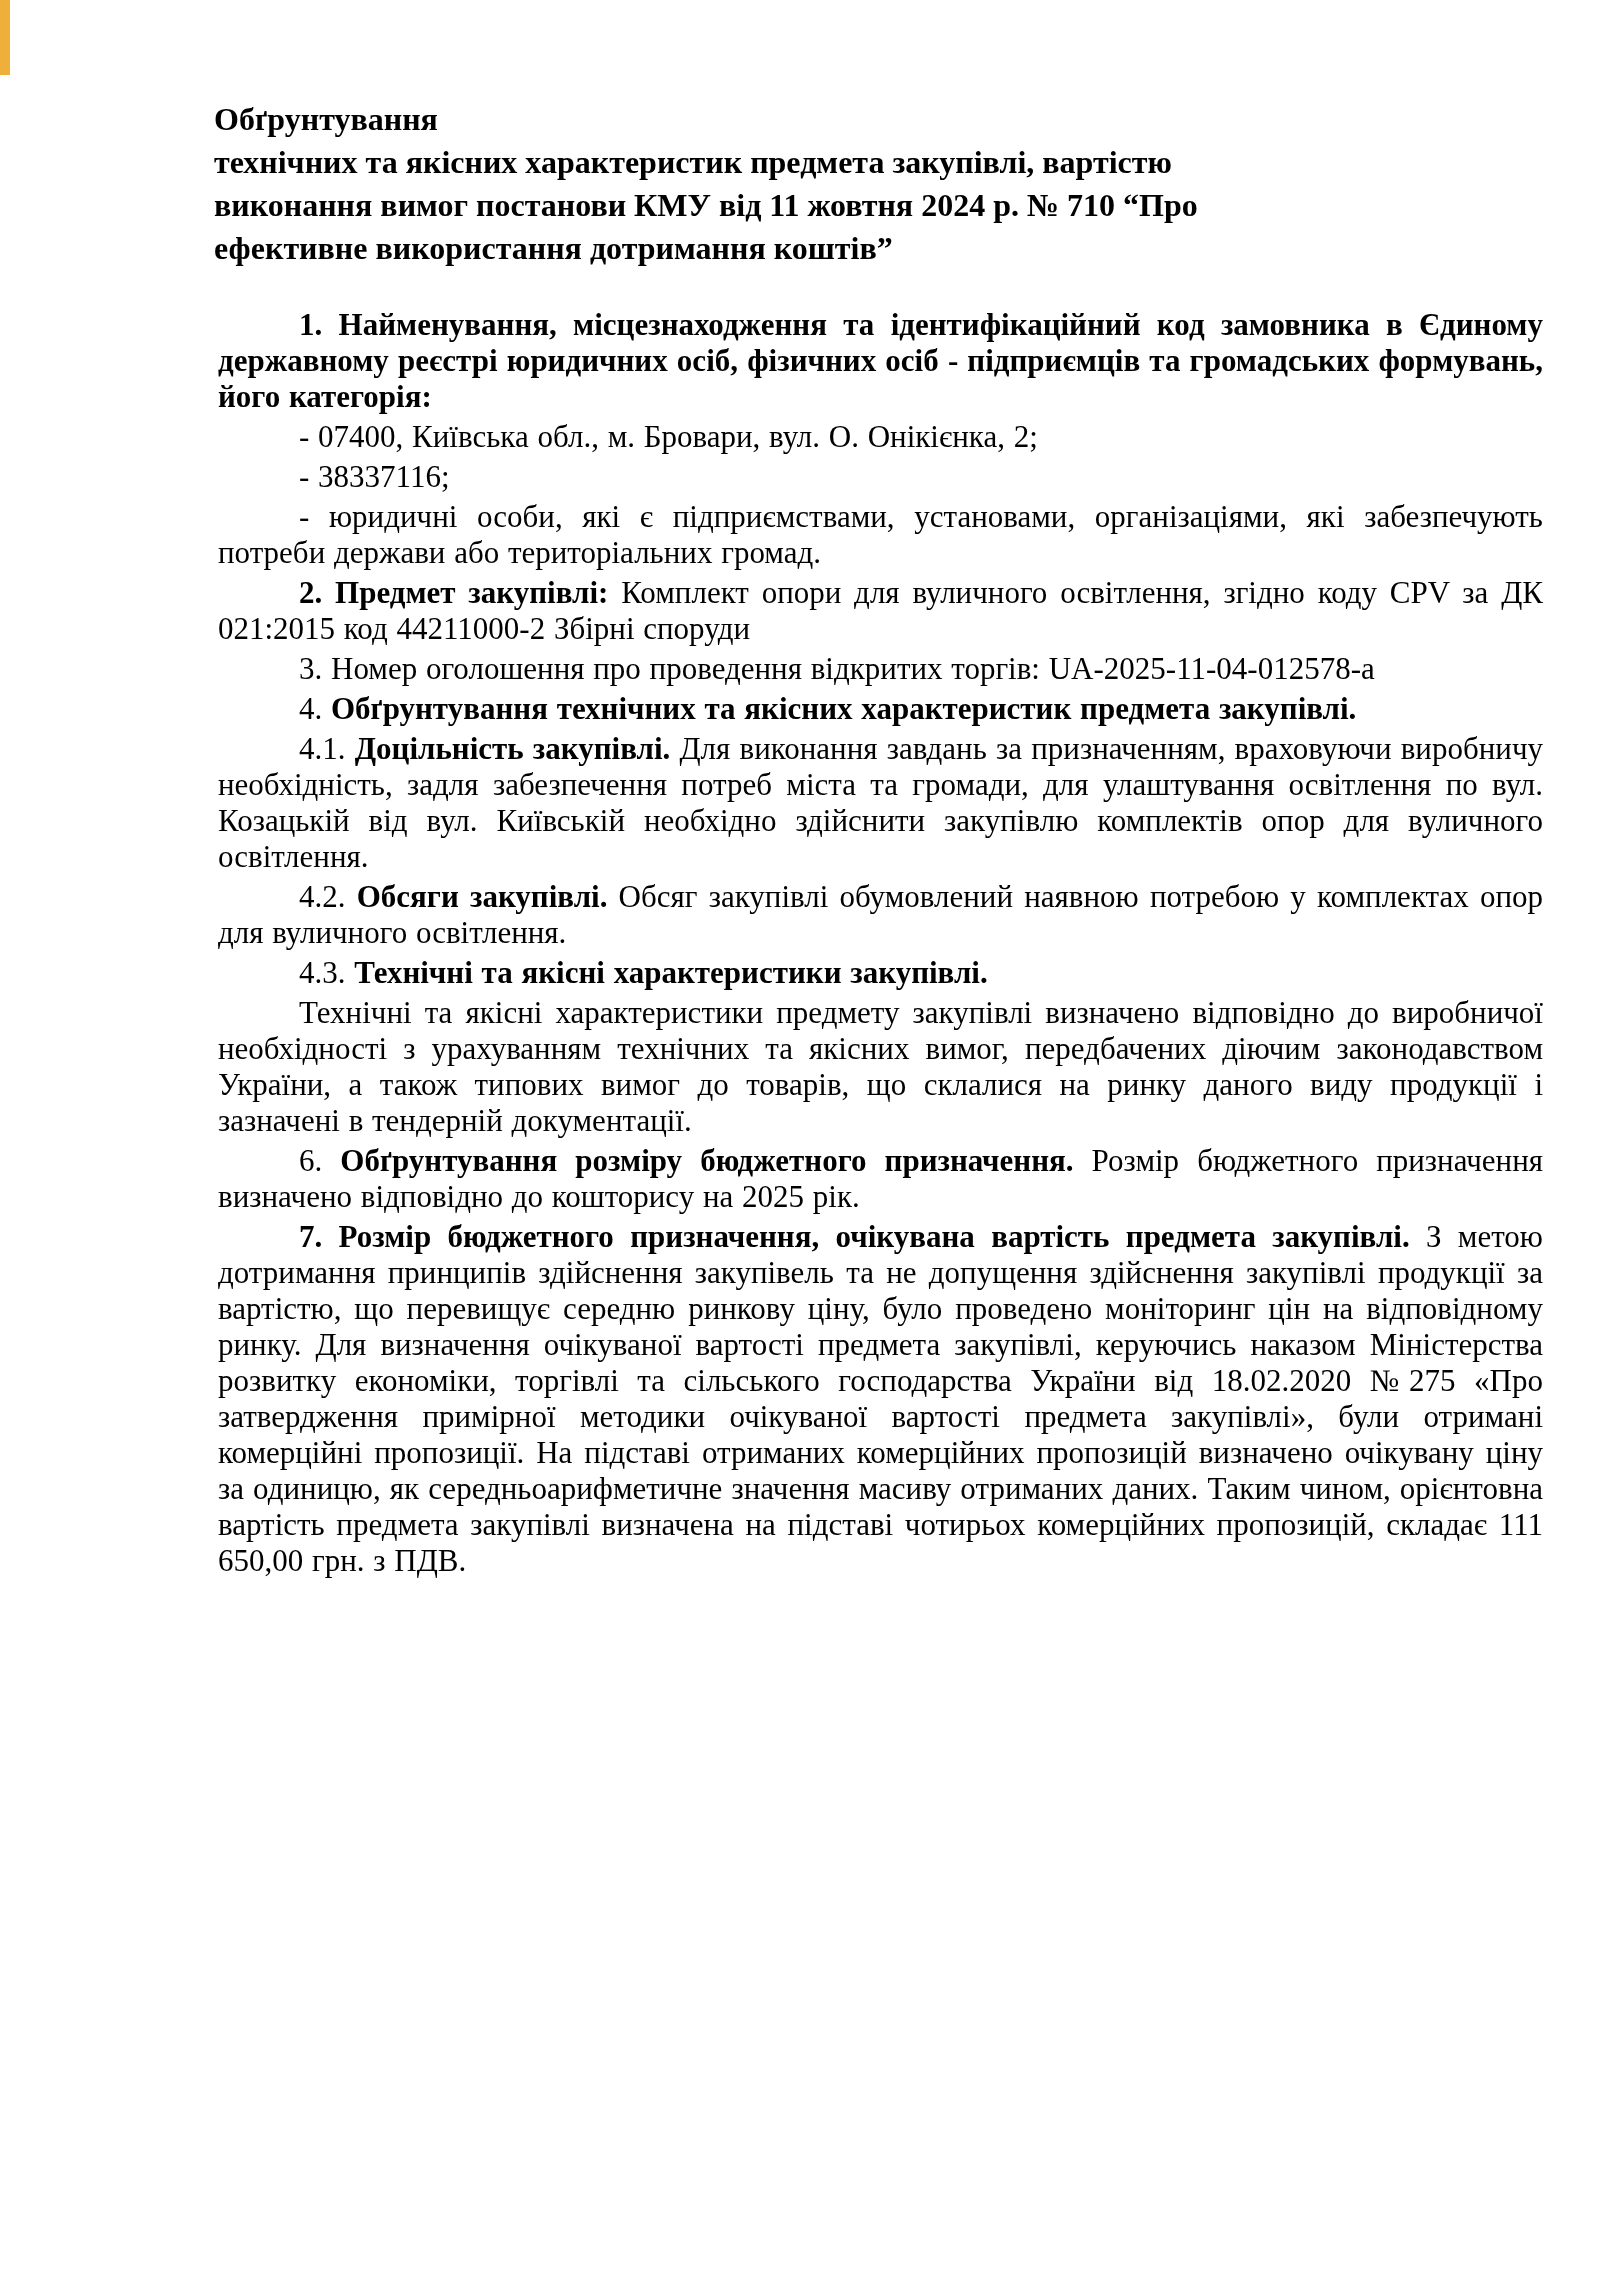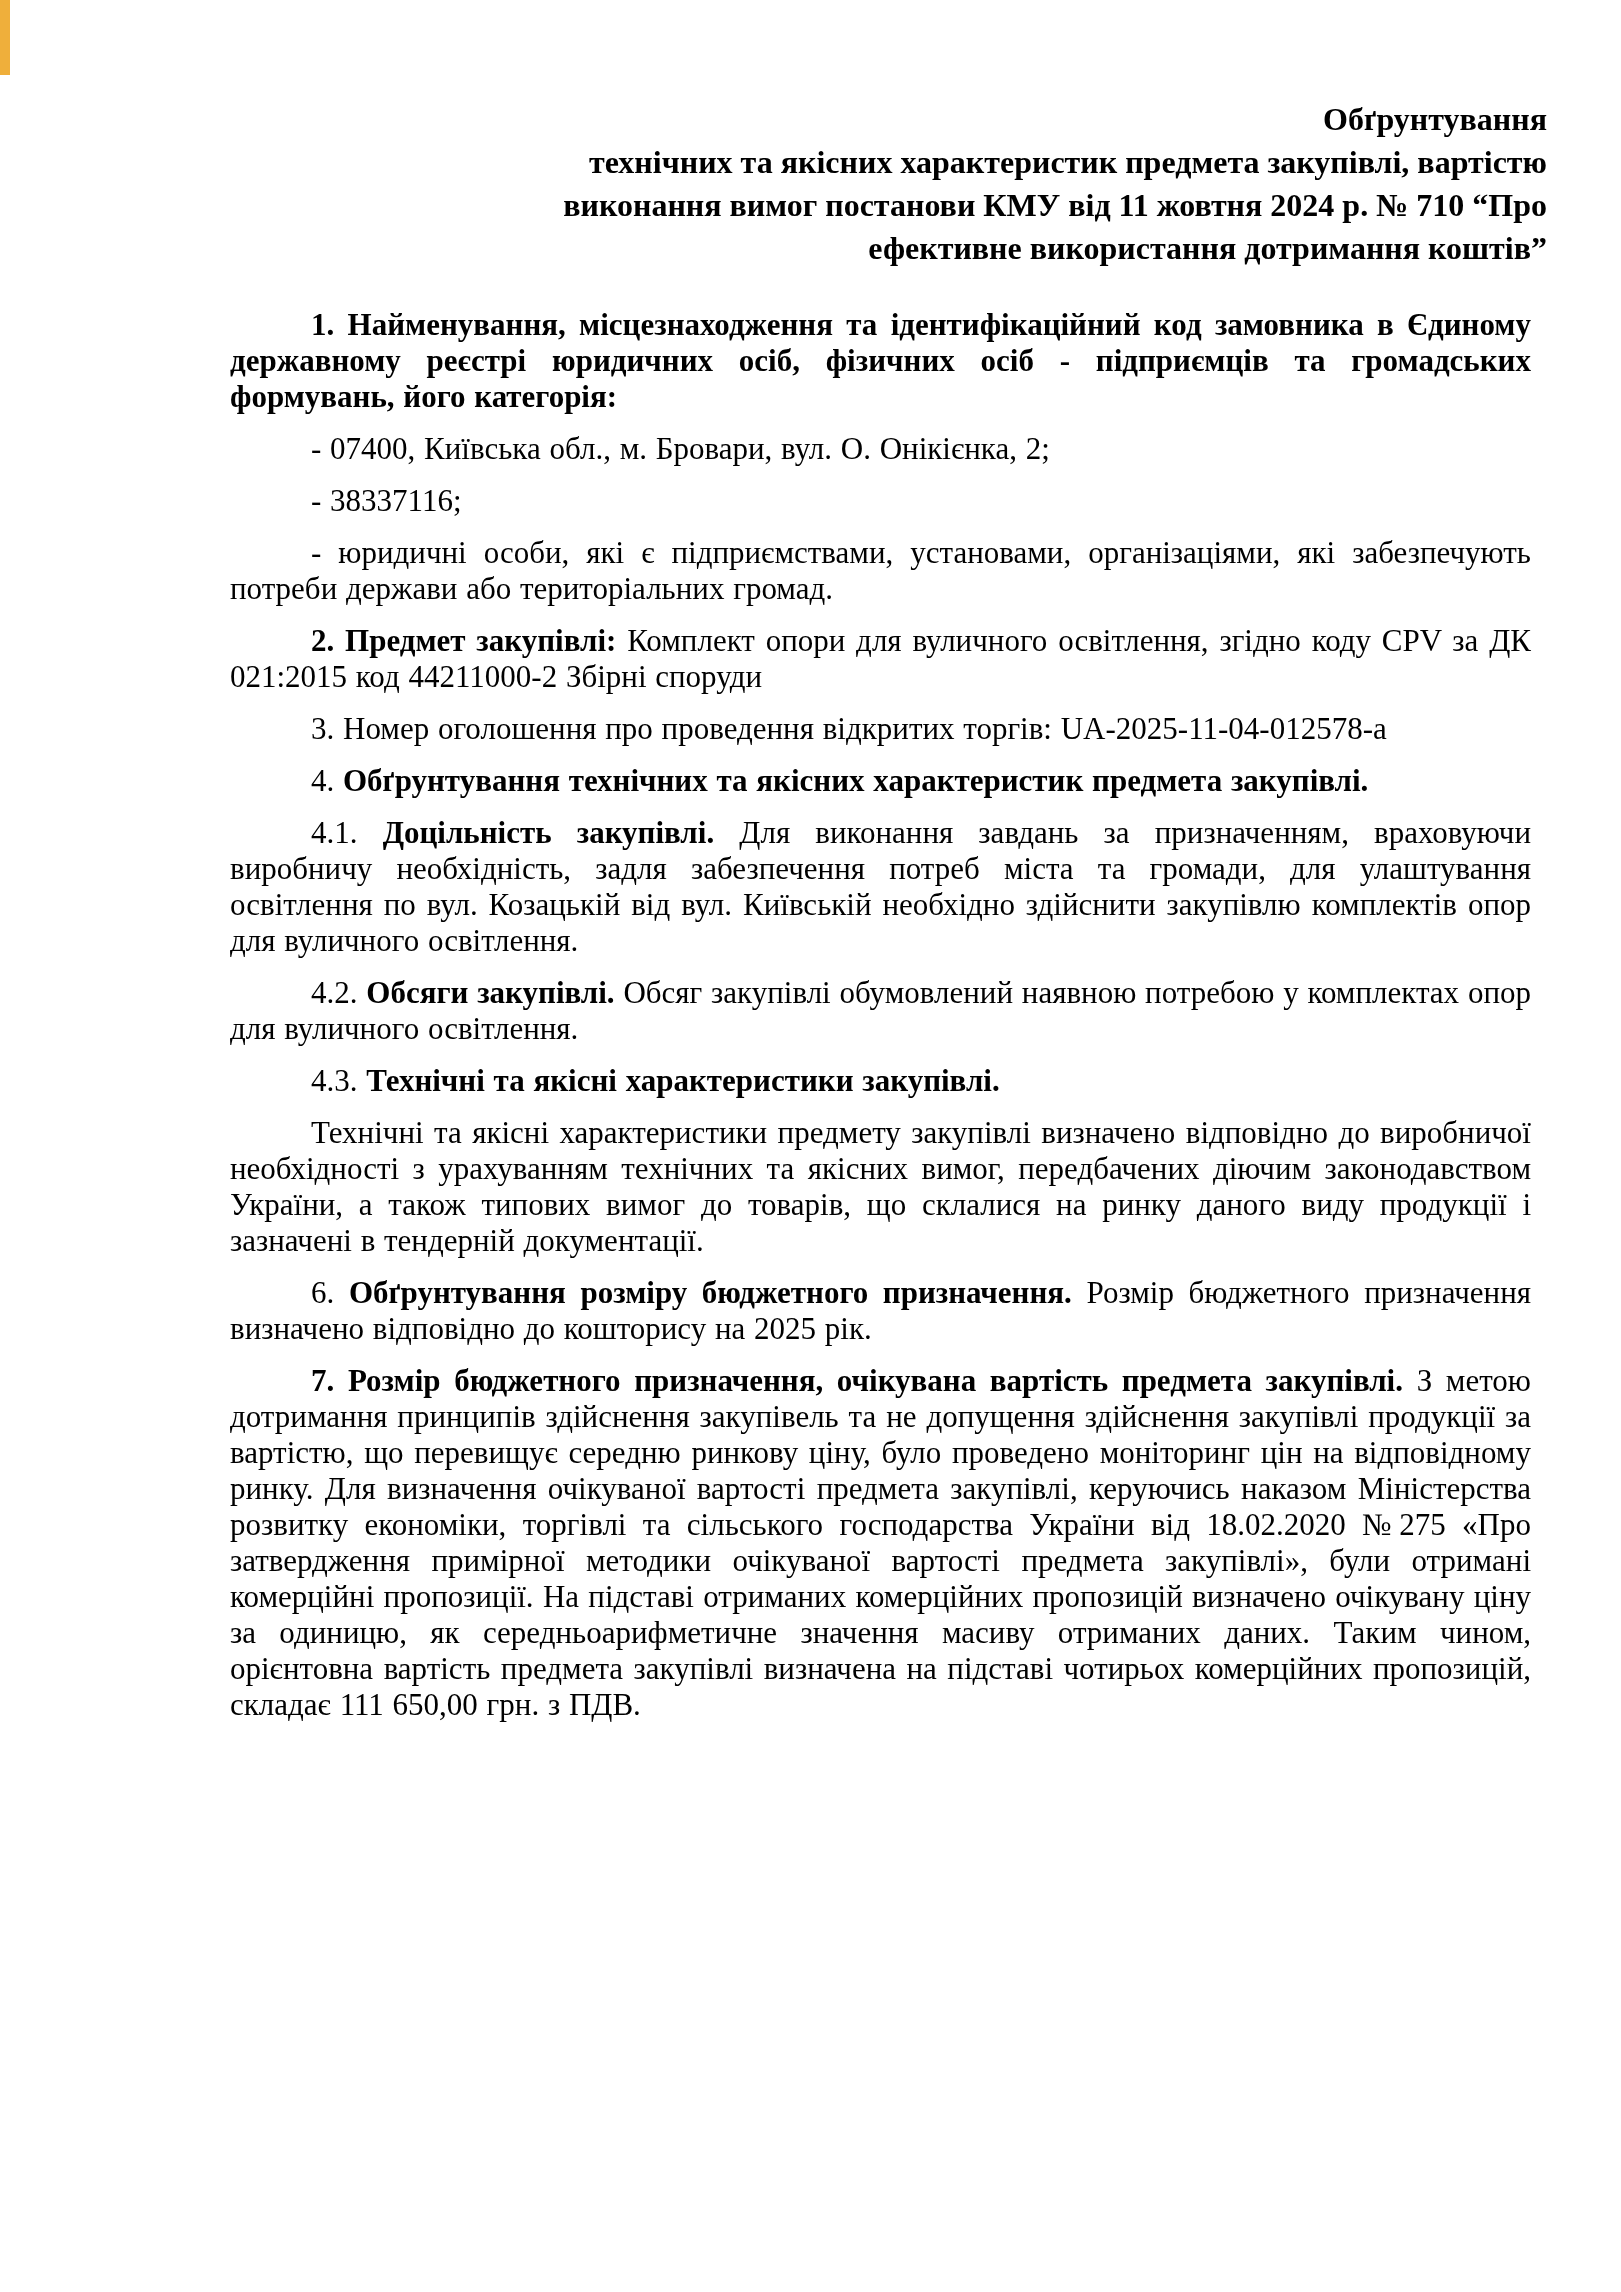--- a/index.html
+++ b/index.html
@@ -22,25 +22,25 @@
   .content{
     position:absolute;
     left:214px;
     top:98px;
     width:1333px;
   }
   .title{
     font-weight:bold;
     font-size:32px;
     line-height:43px;
-    text-align:right;
+    text-align:left;
     margin:0 0 37px 0;
   }
   .body-text p.para{
-    margin:16px;
+    margin:4px;
     font-size:31px;
     line-height:36px;
     text-align:justify;
     text-indent:81px;
     word-spacing:1px;
   }
   .b{font-weight:bold;}
 </style>
 </head>
 <body>

